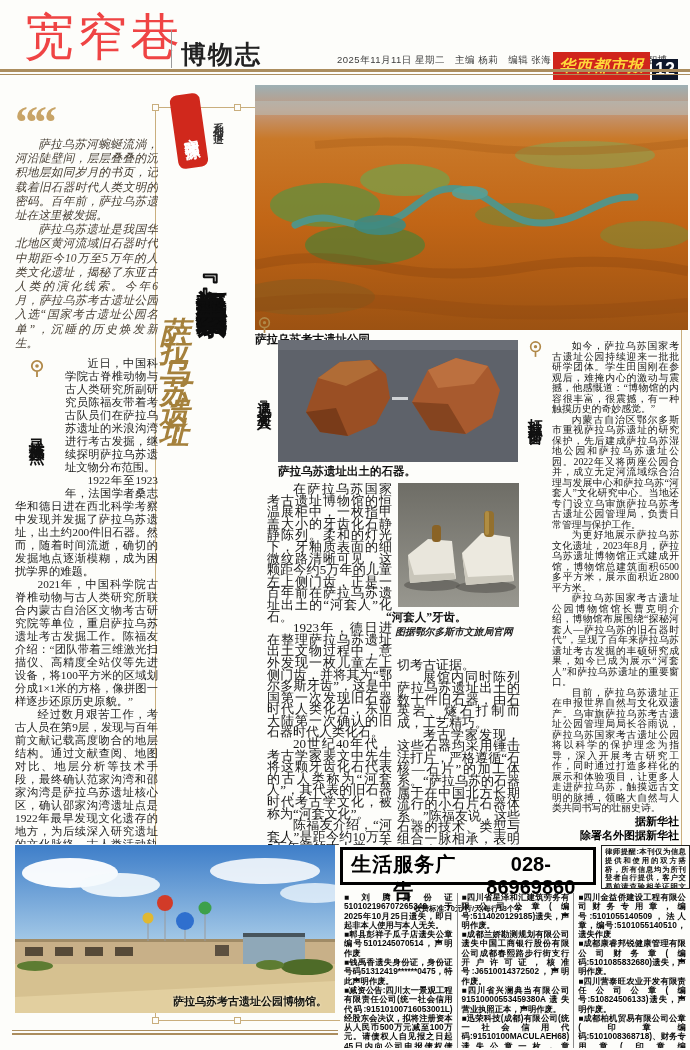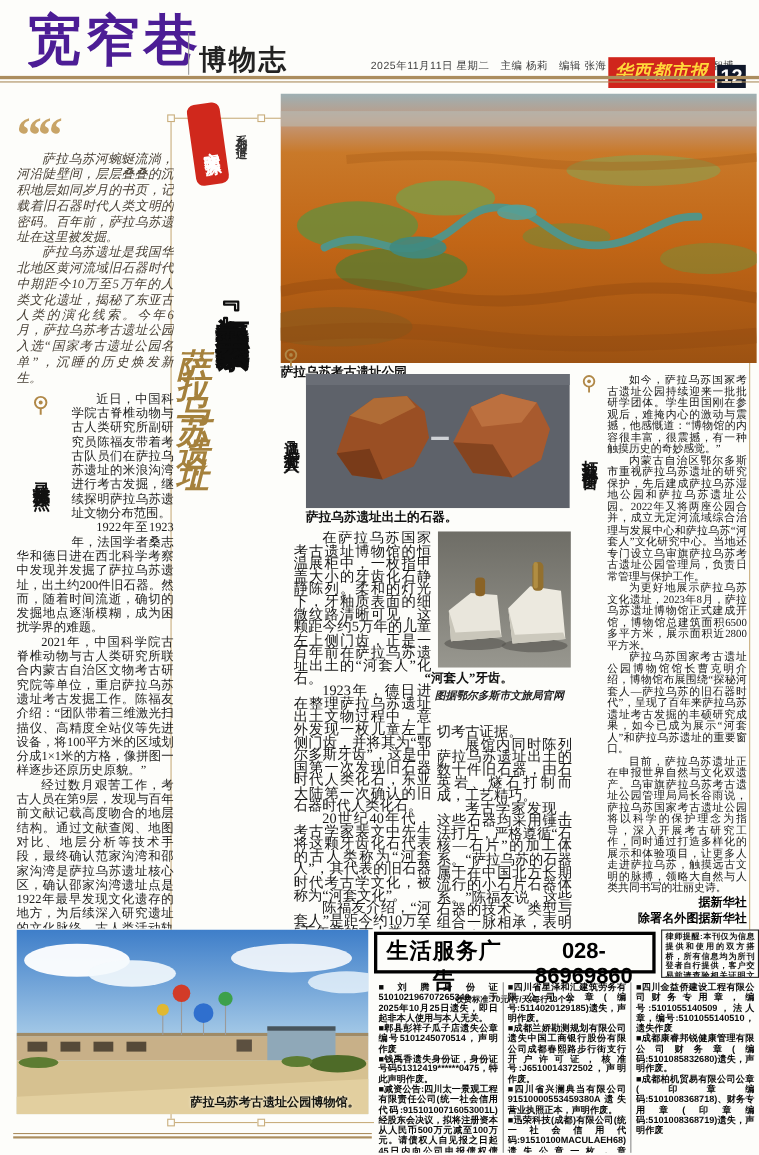--- a/index.html
+++ b/index.html
@@ -4,21 +4,21 @@
 <style>
   *{margin:0;padding:0;box-sizing:border-box}
   html,body{background:#e9e7e2}
   .page{position:relative;width:690px;height:1050px;margin:0 auto;background:#fdfdfa;
         overflow:hidden;font-family:"Liberation Serif","DejaVu Serif",serif;color:#1a1a1a}
   .abs{position:absolute}
   .vtext{writing-mode:vertical-rl;text-orientation:upright}
   .just{text-align:justify}
 
   
-  .mast-title{left:24px;top:10px;font-size:50px;font-weight:bold;color:#4c1d95;letter-spacing:3px;line-height:1.1}
+  .mast-title{left:24px;top:10px;font-size:50px;font-weight:normal;color:#ef4444;letter-spacing:3px;line-height:1.1}
   .mast-div{left:171px;top:30px;width:1px;height:38px;background:#9a9a9a}
   .mast-sub{left:181px;top:38px;font-size:25px;font-weight:bold;color:#222;letter-spacing:2px}
   .dateline{left:337px;top:54px;font-size:9.5px;color:#3c3c3c;font-family:"Liberation Sans",sans-serif;letter-spacing:.5px}
   .brand-wrap{right:12px;top:52px;display:flex;align-items:flex-end;height:28px}
   .brand-box{background:#d0251c;color:#ffd83a;font-weight:bold;font-style:italic;
              font-size:16px;padding:4px 6px;letter-spacing:1px;line-height:20px}
   .pageno-box{background:#0f172a;color:#fff;font-weight:bold;font-size:18px;width:26px;
               margin-left:2px;display:flex;align-items:center;justify-content:center;
               font-family:"Liberation Sans",sans-serif}
   .toprule{left:0;top:69px;width:690px}
@@ -313,20 +313,21 @@
         </div>
       <div class="ads-col">
           <p>■四川省星泽和汇建筑劳务有限公司公章(编号:5114020129185)遗失，声明作废。</p>
           <p>■成都兰娇勘测规划有限公司遗失中国工商银行股份有限公司成都春熙路步行街支行开户许可证，核准号:J6510014372502，声明作废。</p>
           <p>■四川省兴澜典当有限公司91510000553459380A遗失营业执照正本，声明作废。</p>
           <p>■迅荣科技(成都)有限公司(统一社会信用代码:91510100MACULAEH68)遗失公章一枚，章号:5101096611733，声明作废。</p>
         </div>
       <div class="ads-col">
           <p>■四川金益侨建设工程有限公司财务专用章，编号:5101055140509，法人章，编号:5101055140510，遗失作废</p>
           <p>■成都康睿邦锐健康管理有限公司财务章(编码:5101085832680)遗失，声明作废。</p>
+          <p>■四川营泰旺农业开发有限责任公司公章(编号:510824506133)遗失，声明作废。</p>
           <p>■成都柏机贸易有限公司公章(印章编码:5101008368718)、财务专用章(印章编码:5101008368719)遗失，声明作废</p>
         </div>
     </div>
   </div>
 
   <div class="abs botrule">
     <div class="t1"></div>
       <div class="t2"></div>
       <div class="t3"></div>
   </div>

